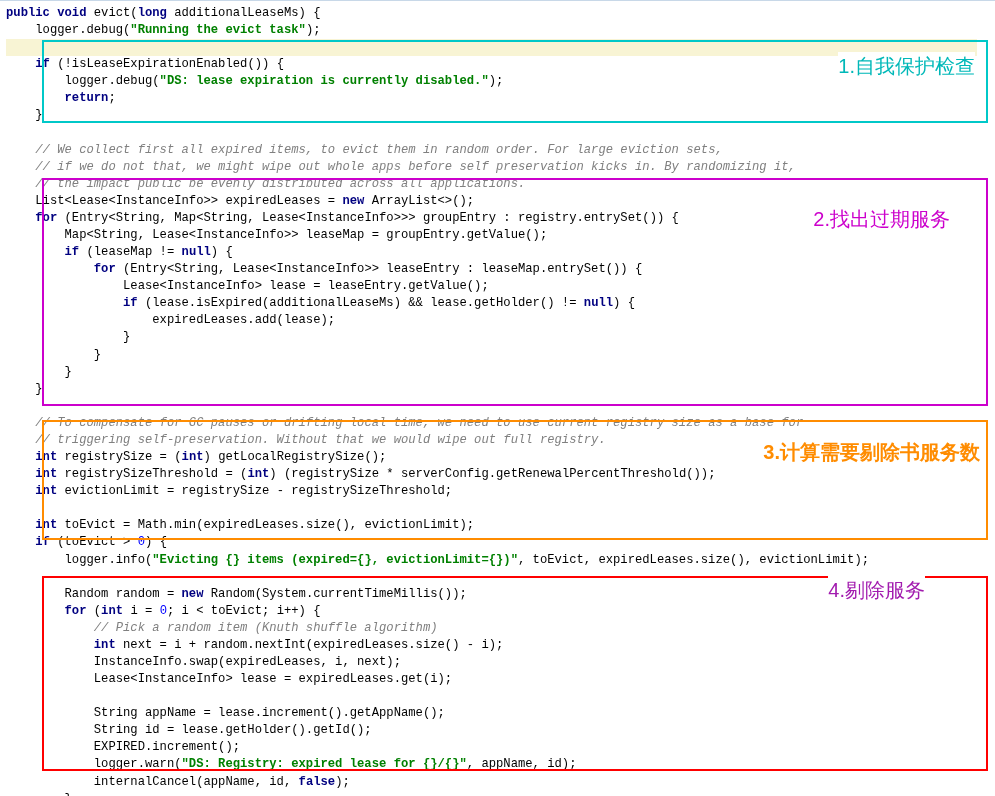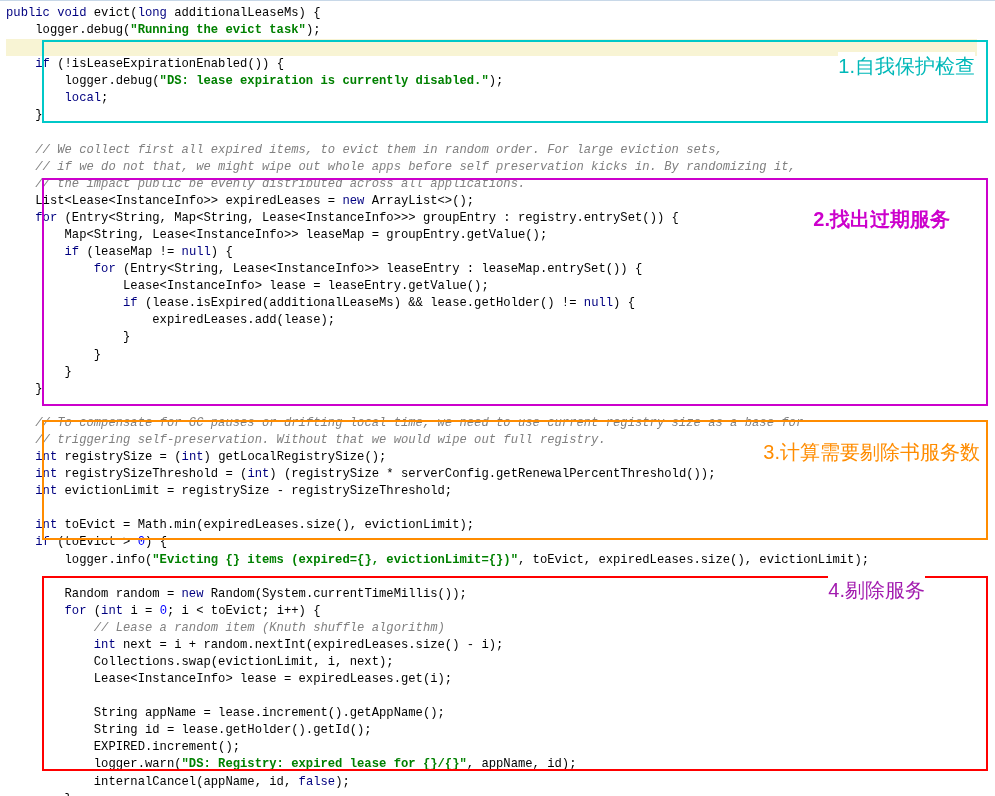--- a/index.html
+++ b/index.html
@@ -11,57 +11,57 @@
     line-height: 1.4;
     width: 995px;
     position: relative;
   }
   .code {
     white-space: pre;
     padding: 4px 6px;
     position: relative;
     color: #000;
   }
-  .kw { color: #000080; font-weight: normal; }
+  .kw { color: #000080; font-weight: bold; }
   .cm { color: #808080; font-style: italic; }
   .str { color: #008000; font-weight: bold; }
   .num { color: #0000ff; }
   .hl-line { background: #f8f4d4; display:inline-block; width: calc(100% - 12px); }
   .box {
     position: absolute;
     pointer-events: none;
     box-sizing: border-box;
   }
   .b1 { border: 2px solid #00c8c8; left: 42px; width: 946px; top: 40px; height: 83px; }
   .b2 { border: 2px solid #cc00cc; left: 42px; width: 946px; top: 178px; height: 228px; }
   .b3 { border: 2px solid #ff8c00; left: 42px; width: 946px; top: 420px; height: 120px; }
   .b4 { border: 2px solid #ff0000; left: 42px; width: 946px; top: 576px; height: 195px; }
   .label {
     position: absolute;
     font-family: "Microsoft YaHei", Arial, sans-serif;
     font-size: 20px;
     background: #fff;
   }
   .l1 { color: #00b8b8; top: 52px;  right: 20px; }
-  .l2 { color: #cc00cc; top: 205px; right: 45px; font-weight: bold; }
-  .l3 { color: #ff8c00; top: 438px; right: 15px; }
+  .l2 { color: #cc00cc; top: 205px; right: 45px; }
+  .l3 { color: #ff8c00; top: 438px; right: 15px; font-weight: bold; }
   .l4 { color: #a21caf; top: 576px; right: 70px; }
   .topbar{border-top:1px solid #c8d8e8;width:995px;}
 </style>
 </head>
 <body>
 
 <div class="topbar"></div>
 
 <div class="code"><span><span class="kw">public void</span> evict(<span class="kw">long</span> additionalLeaseMs) {</span>
 <span>    logger.debug(<span class="str">"Running the evict task"</span>);</span>
 <span class="hl-line"> </span>
 <span>    <span class="kw">if</span> (!isLeaseExpirationEnabled()) {</span>
 <span>        logger.debug(<span class="str">"DS: lease expiration is currently disabled."</span>);</span>
-<span>        <span class="kw">local</span>;</span>
+<span>        <span class="kw">return</span>;</span>
 <span>    }</span>
 <span> </span>
 <span>    <span class="cm">// We collect first all expired items, to evict them in random order. For large eviction sets,</span></span>
 <span>    <span class="cm">// if we do not that, we might wipe out whole apps before self preservation kicks in. By randomizing it,</span></span>
 <span>    <span class="cm">// the impact public be evenly distributed across all applications.</span></span>
 <span>    List&lt;Lease&lt;InstanceInfo&gt;&gt; expiredLeases = <span class="kw">new</span> ArrayList&lt;&gt;();</span>
 <span>    <span class="kw">for</span> (Entry&lt;String, Map&lt;String, Lease&lt;InstanceInfo&gt;&gt;&gt; groupEntry : registry.entrySet()) {</span>
 <span>        Map&lt;String, Lease&lt;InstanceInfo&gt;&gt; leaseMap = groupEntry.getValue();</span>
 <span>        <span class="kw">if</span> (leaseMap != <span class="kw">null</span>) {</span>
 <span>            <span class="kw">for</span> (Entry&lt;String, Lease&lt;InstanceInfo&gt;&gt; leaseEntry : leaseMap.entrySet()) {</span>
@@ -78,23 +78,23 @@
 <span>    <span class="kw">int</span> registrySize = (<span class="kw">int</span>) getLocalRegistrySize();</span>
 <span>    <span class="kw">int</span> registrySizeThreshold = (<span class="kw">int</span>) (registrySize * serverConfig.getRenewalPercentThreshold());</span>
 <span>    <span class="kw">int</span> evictionLimit = registrySize - registrySizeThreshold;</span>
 <span> </span>
 <span>    <span class="kw">int</span> toEvict = Math.min(expiredLeases.size(), evictionLimit);</span>
 <span>    <span class="kw">if</span> (toEvict &gt; <span class="num">0</span>) {</span>
 <span>        logger.info(<span class="str">"Evicting {} items (expired={}, evictionLimit={})"</span>, toEvict, expiredLeases.size(), evictionLimit);</span>
 <span> </span>
 <span>        Random random = <span class="kw">new</span> Random(System.currentTimeMillis());</span>
 <span>        <span class="kw">for</span> (<span class="kw">int</span> i = <span class="num">0</span>; i &lt; toEvict; i++) {</span>
-<span>            <span class="cm">// Lease a random item (Knuth shuffle algorithm)</span></span>
+<span>            <span class="cm">// Pick a random item (Knuth shuffle algorithm)</span></span>
 <span>            <span class="kw">int</span> next = i + random.nextInt(expiredLeases.size() - i);</span>
-<span>            Collections.swap(evictionLimit, i, next);</span>
+<span>            InstanceInfo.swap(expiredLeases, i, next);</span>
 <span>            Lease&lt;InstanceInfo&gt; lease = expiredLeases.get(i);</span>
 <span> </span>
 <span>            String appName = lease.increment().getAppName();</span>
 <span>            String id = lease.getHolder().getId();</span>
 <span>            EXPIRED.increment();</span>
 <span>            logger.warn(<span class="str">"DS: Registry: expired lease for {}/{}"</span>, appName, id);</span>
 <span>            internalCancel(appName, id, <span class="kw">false</span>);</span>
 <span>        }</span>
 
 </div>

